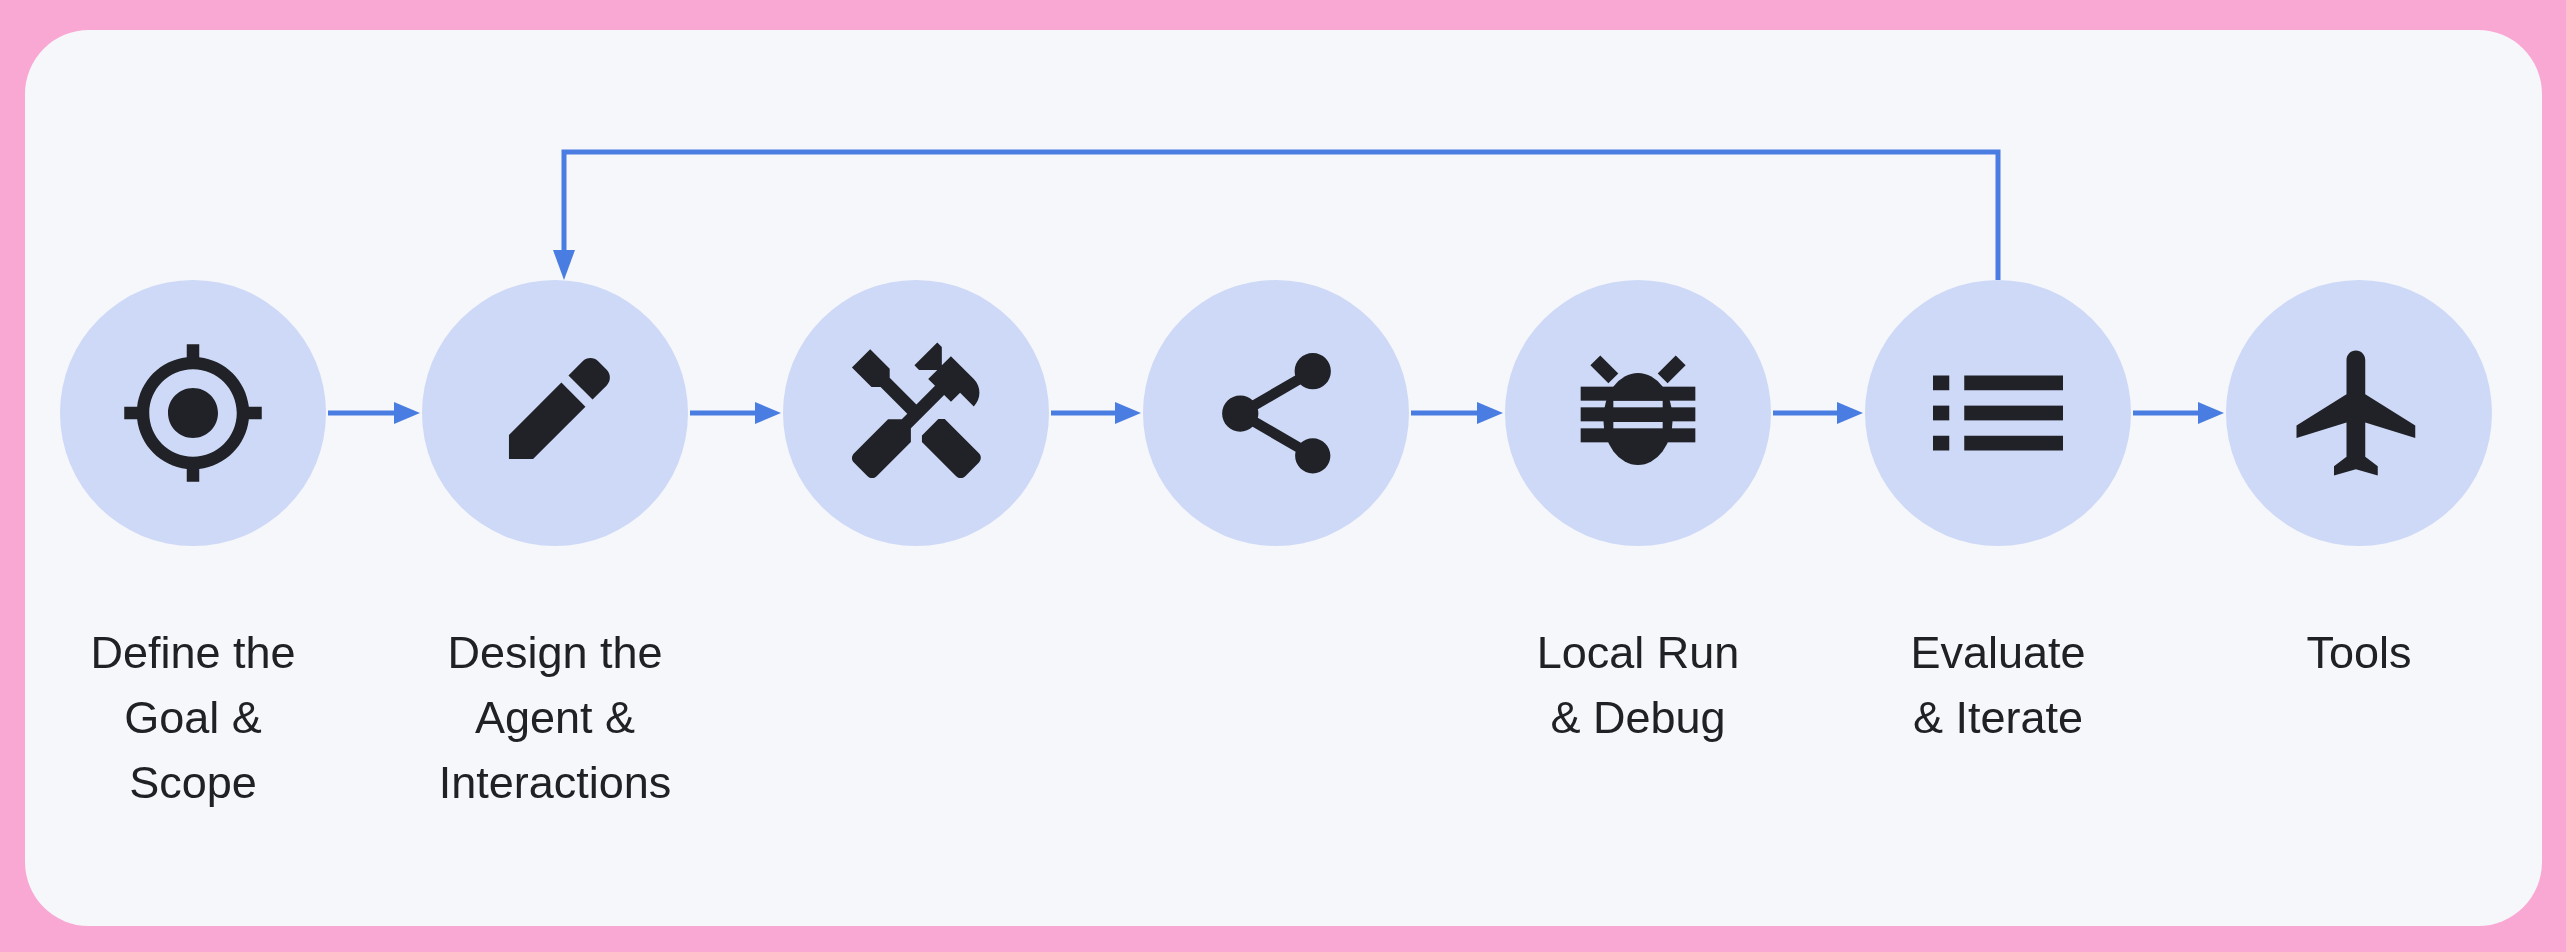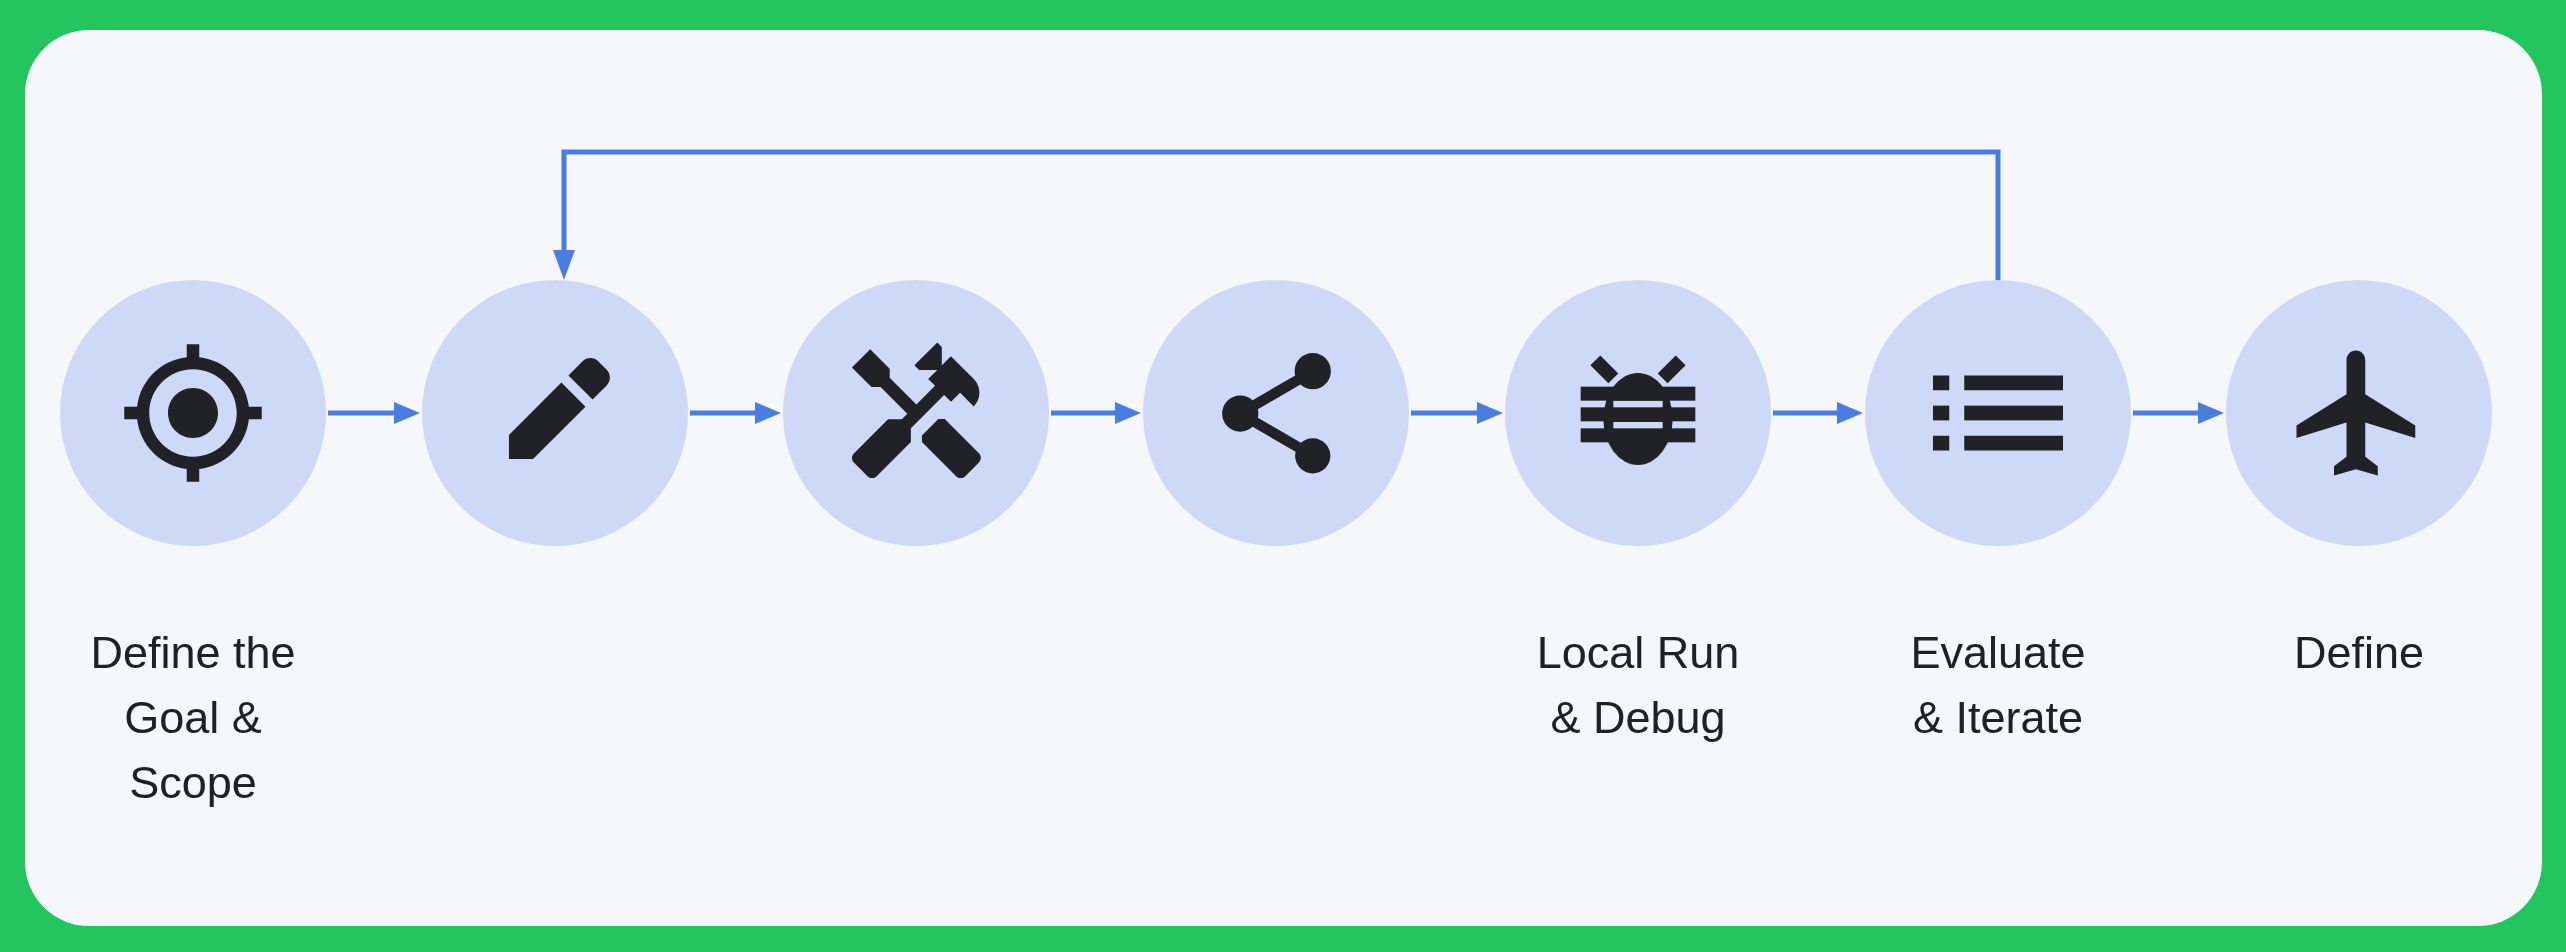--- a/index.html
+++ b/index.html
@@ -1,17 +1,17 @@
 <!DOCTYPE html>
 <html style="--card-background: #f6f7fa; --circle-fill: #cdd9f7; --icon: #202227; --arrow: #4a7de2; --label-text: #202124;"><head>
 <meta charset="utf-8">
 <style>
   html,body { margin:0; padding:0; background:#ffffff; }
   body { width:2566px; height:952px; font-family:"Liberation Sans", sans-serif; }
-  #stage { position:relative; width:2566px; height:952px; background:#22c55e; overflow:hidden; }
+  #stage { position:relative; width:2566px; height:952px; background:#f9a8d4; overflow:hidden; }
   #card {
     position:absolute; left:25px; top:30px; width:2517px; height:896px;
     background:var(--card-background,#f6f7fa); border-radius:64px;
   }
   .step-circle {
     position:absolute; top:280px; width:266px; height:266px; border-radius:50%;
     background:var(--circle-fill,#cdd9f7);
     display:flex; align-items:center; justify-content:center;
   }
   .step-icon { fill:var(--icon,#202227); display:block; }
@@ -72,20 +72,23 @@
   <div class="step-label" style="left:3px">Define the
 Goal &amp;
 Scope</div>
 
   <div class="step-circle" style="left:422px">
     <svg class="step-icon" width="170" height="170" viewBox="0 0 24 24">
       <path d="M5.5 15.1 L12.9 7.7 L16.3 11.1 L8.9 18.5 L5.5 18.5 Z"></path>
       <path d="M13.9 6.7 L15.9 4.7 C16.5 4.1 17.5 4.1 18.1 4.7 L19.3 5.9 C19.9 6.5 19.9 7.5 19.3 8.1 L17.3 10.1 Z"></path>
     </svg>
   </div>
+  <div class="step-label" style="left:365px">Design the
+Agent &amp;
+Interactions</div>
 
   <div class="step-circle" style="left:783px">
     <svg class="step-icon" width="155" height="155" viewBox="0 0 24 24">
       <path d="M21.67 18.17l-5.3-5.3h-.99l-2.54 2.54v.99l5.3 5.3c.39.39 1.02.39 1.41 0l2.12-2.12c.39-.39.39-1.03 0-1.41z"></path>
       <path d="M17.34 10.19l1.41-1.41 2.12 2.12c1.17-1.17 1.17-3.07 0-4.24l-3.54-3.54-1.41 1.41V1.71l-.7-.71-3.54 3.54.71.71h2.83l-1.41 1.41 1.06 1.06-2.89 2.89-4.13-4.13V5.06L4.83 2.04 2 4.87 5.03 7.9h1.41l4.13 4.13-.85.85H7.6l-5.3 5.3c-.39.39-.39 1.02 0 1.41l2.12 2.12c.39.39 1.02.39 1.41 0l5.3-5.3v-2.12l5.15-5.15 1.06 1.05z"></path>
     </svg>
   </div>
 
   <div class="step-circle" style="left:1143px">
     <svg class="step-icon" width="145" height="145" viewBox="0 0 24 24">
@@ -118,14 +121,14 @@
     </svg>
   </div>
   <div class="step-label" style="left:1808px">Evaluate
 &amp; Iterate</div>
 
   <div class="step-circle" style="left:2226px">
     <svg class="step-icon" width="150" height="150" viewBox="0 0 24 24">
       <path d="M21 16v-2l-8-5V3.5c0-.83-.67-1.5-1.5-1.5S10 2.67 10 3.5V9l-8 5v2l8-2.5V19l-2 1.5V22l3.5-1 3.5 1v-1.5L13 19v-5.5l8 2.5z"></path>
     </svg>
   </div>
-  <div class="step-label" style="left:2169px">Define</div>
+  <div class="step-label" style="left:2169px">Tools</div>
 </div>
 
 </body></html>

